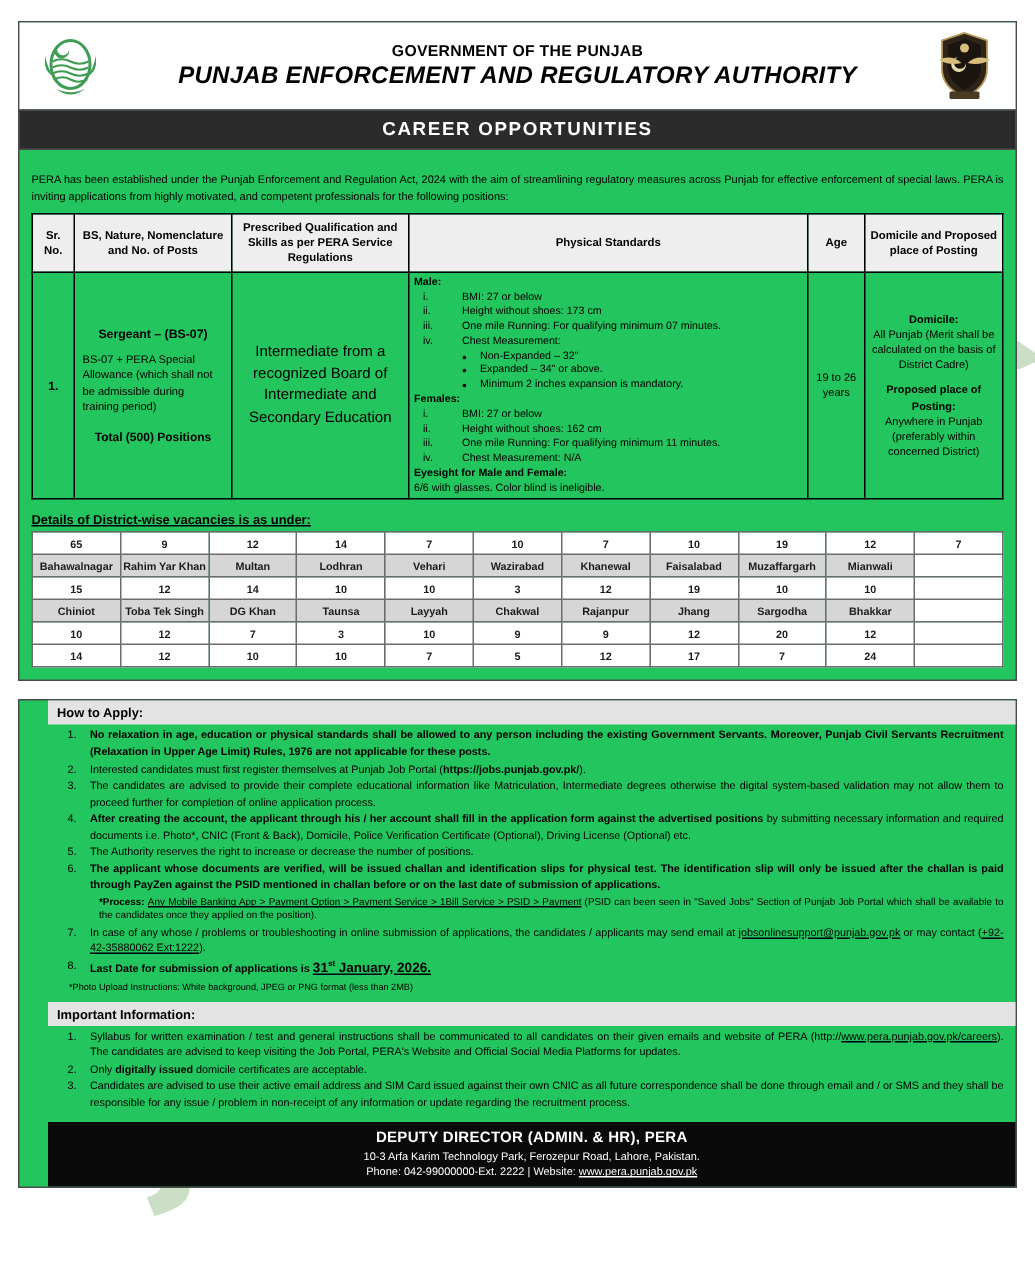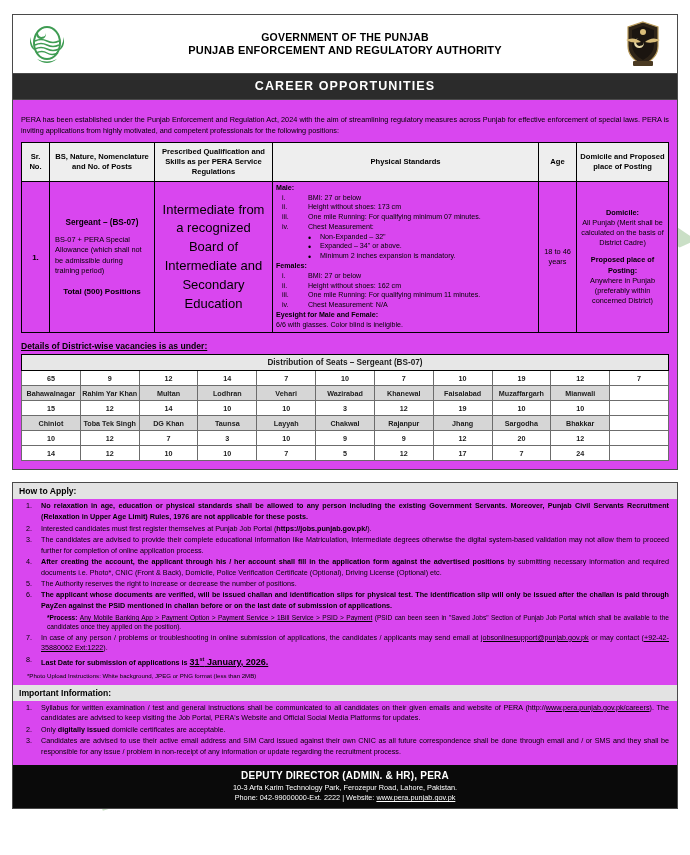--- a/index.html
+++ b/index.html
@@ -28,40 +28,40 @@
     white-space: nowrap;
   }
   .wm1 { left: 300px; top: 200px; font-size: 120px; transform: rotate(-24deg); letter-spacing: -4px; }
   .wm2 { left: 60px;  top: 560px; font-size: 140px; transform: rotate(-22deg); letter-spacing: -6px; }
 
   
   .card {
     position: relative;
     margin: 14px 12px 0 12px;
     border: 1px solid #4a4a4a;
-    background: #d946ef;
+    background: #22c55e;
     z-index: 10;
   }
-  .card.second { margin-top: 12px; }
+  .card.second { margin-top: 12px; padding-left: 19px; }
 
   .masthead {
     display: flex;
     align-items: center;
     padding: 5px 6px;
     background: #fff;
   }
   .crest { width: 56px; flex: 0 0 56px; display: flex; justify-content: center; }
   .crest-right { width: 56px; flex: 0 0 56px; display: flex; justify-content: center; }
   .govt-titles {
     flex: 1 1 auto;
     text-align: center;
     line-height: 1.22;
   }
   .govt-line1 { font-size: 10.5px; font-weight: bold; color: #000; letter-spacing: .2px; }
-  .govt-line2 { font-size: 11px; font-weight: bold; color: #000; letter-spacing: .2px; }
+  .govt-line2 { font-size: 16px; font-weight: bold; color: #000; letter-spacing: .2px; font-style: italic; }
 
   .banner {
     background: #2b2b2b;
     color: #fff;
     text-align: center;
     font-size: 12.5px;
     font-weight: bold;
     letter-spacing: 1.1px;
     padding: 5px 0 6px 0;
     border-top: 1px solid #4a4a4a;
@@ -101,21 +101,21 @@
   .c-qual  { width: 118px; }
   .c-phys  { width: auto; }
   .c-age   { width: 38px; }
   .c-dom   { width: 92px; }
 
   td.sr { text-align: center; font-size: 8px; font-weight: bold; }
   td.bs { text-align: center; font-size: 7.4px; line-height: 1.4; }
   .bs-title { font-weight: bold; font-size: 8.2px; display: block; margin-bottom: 7px; }
   .bs-body  { display: block; text-align: left; padding: 0 2px; }
   .bs-total { font-weight: bold; display: block; margin-top: 10px; font-size: 8px; }
-  td.qual { text-align: center; font-size: 13px; line-height: 1.45; }
+  td.qual { text-align: center; font-size: 10px; line-height: 1.45; }
   td.age  { text-align: center; font-size: 7.4px; line-height: 1.35; }
   td.phys { font-size: 7.1px; line-height: 1.38; vertical-align: top; padding: 3px 4px; }
   td.dom  { font-size: 7.3px; line-height: 1.4; text-align: center; vertical-align: middle; }
 
   .ph-head { font-weight: bold; }
   ol.roman { list-style: none; margin: 0 0 0 0; padding: 0; }
   ol.roman > li {
     position: relative;
     padding-left: 32px;
     margin: 0;
@@ -322,41 +322,38 @@
               <div class="ph-head">Females:</div>
               <ol class="roman" id="female-items">
                   <li><span class="rn">i.</span><span>BMI: 27 or below</span></li>
                   <li><span class="rn">ii.</span><span>Height without shoes: 162 cm</span></li>
                   <li><span class="rn">iii.</span><span>One mile Running: For qualifying minimum 11 minutes.</span></li>
                   <li><span class="rn">iv.</span><span>Chest Measurement: N/A</span></li>
                 </ol>
               <div class="ph-head">Eyesight for Male and Female:</div>
               <div>6/6 with glasses. Color blind is ineligible.</div>
             </td>
-            <td class="age">18 to 46 years</td>
+            <td class="age">19 to 26 years</td>
             <td class="dom">
               <div class="dom-b">Domicile:</div>
               <div>All Punjab (Merit shall be calculated on the basis of District Cadre)</div>
               <div class="dom-gap"></div>
               <div class="dom-b">Proposed place of Posting:</div>
               <div>Anywhere in Punjab (preferably within concerned District)</div>
             </td>
           </tr>
         </tbody>
       </table>
     </div>
 
     <div class="district-head">Details of District-wise vacancies is as under:</div>
 
     <div class="dist-wrap">
       <table class="dist">
         <tbody id="dist-body">
-            <tr>
-              <td class="title-row" colspan="11">Distribution of Seats – Sergeant (BS-07)</td>
-            </tr>
             <tr>
               <td class="dval">65</td>
               <td class="dval">9</td>
               <td class="dval">12</td>
               <td class="dval">14</td>
               <td class="dval">7</td>
               <td class="dval">10</td>
               <td class="dval">7</td>
               <td class="dval">10</td>
               <td class="dval">19</td>
@@ -438,21 +435,21 @@
 
     <div class="sec-head">How to Apply:</div>
     <div class="sec-body">
       <ol class="num" id="apply-list">
           <li><span class="ln">1.</span><span class="b">No relaxation in age, education or physical standards shall be allowed to any person including the existing Government Servants. Moreover, Punjab Civil Servants Recruitment (Relaxation in Upper Age Limit) Rules, 1976 are not applicable for these posts.</span></li>
           <li><span class="ln">2.</span><span>Interested candidates must first register themselves at Punjab Job Portal (</span><span class="b">https://jobs.punjab.gov.pk/</span><span>).</span></li>
           <li><span class="ln">3.</span><span>The candidates are advised to provide their complete educational information like Matriculation, Intermediate degrees otherwise the digital system-based validation may not allow them to proceed further for completion of online application process.</span></li>
           <li><span class="ln">4.</span><span class="b">After creating the account, the applicant through his / her account shall fill in the application form against the advertised positions</span><span> by submitting necessary information and required documents i.e. Photo*, CNIC (Front &amp; Back), Domicile, Police Verification Certificate (Optional), Driving License (Optional) etc.</span></li>
           <li><span class="ln">5.</span><span>The Authority reserves the right to increase or decrease the number of positions.</span></li>
           <li><span class="ln">6.</span><span class="b">The applicant whose documents are verified, will be issued challan and identification slips for physical test. The identification slip will only be issued after the challan is paid through PayZen against the PSID mentioned in challan before or on the last date of submission of applications.</span><div class="sub-note"><span class="b">*Process: </span><span class="u">Any Mobile Banking App &gt; Payment Option &gt; Payment Service &gt; 1Bill Service &gt; PSID &gt; Payment</span><span> (PSID can been seen in "Saved Jobs" Section of Punjab Job Portal which shall be available to the candidates once they applied on the position).</span></div></li>
-          <li><span class="ln">7.</span><span>In case of any person / problems or troubleshooting in online submission of applications, the candidates / applicants may send email at </span><span class="u">jobsonlinesupport@punjab.gov.pk</span><span> or may contact (</span><span class="u">+92-42-35880062 Ext:1222</span><span>).</span></li>
+          <li><span class="ln">7.</span><span>In case of any whose / problems or troubleshooting in online submission of applications, the candidates / applicants may send email at </span><span class="u">jobsonlinesupport@punjab.gov.pk</span><span> or may contact (</span><span class="u">+92-42-35880062 Ext:1222</span><span>).</span></li>
           <li><span class="ln">8.</span><span class="b">Last Date for submission of applications is </span><span class="b u" style="font-size: 9px;">31<sup>st</sup> January, 2026.</span></li>
         </ol>
       <div class="photo-note">*Photo Upload Instructions: White background, JPEG or PNG format (less than 2MB)</div>
     </div>
 
     <div class="sec-head">Important Information:</div>
     <div class="sec-body">
       <ol class="num" id="info-list">
           <li><span class="ln">1.</span><span>Syllabus for written examination / test and general instructions shall be communicated to all candidates on their given emails and website of PERA (http://</span><span class="u">www.pera.punjab.gov.pk/careers</span><span>). The candidates are advised to keep visiting the Job Portal, PERA's Website and Official Social Media Platforms for updates.</span></li>
           <li><span class="ln">2.</span><span>Only </span><span class="b">digitally issued</span><span> domicile certificates are acceptable.</span></li>

